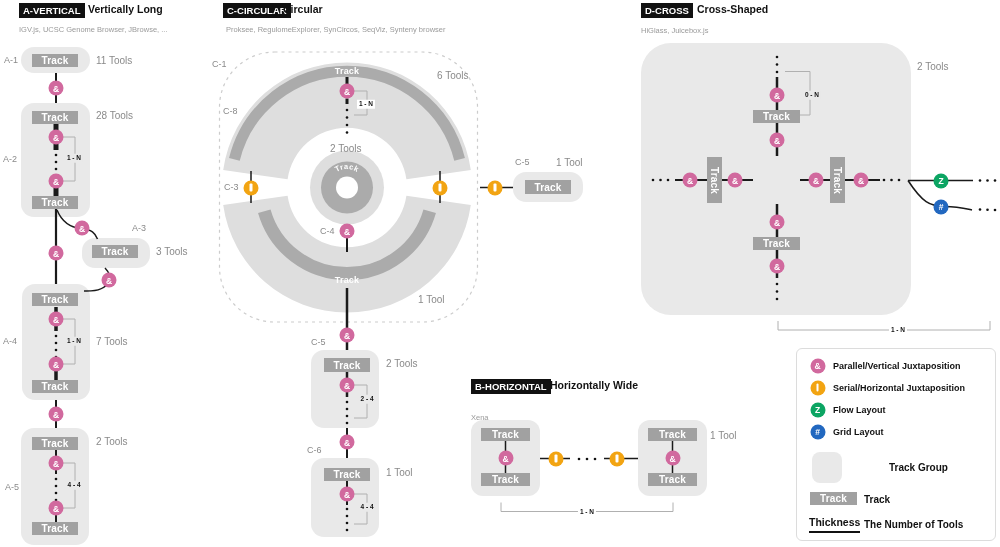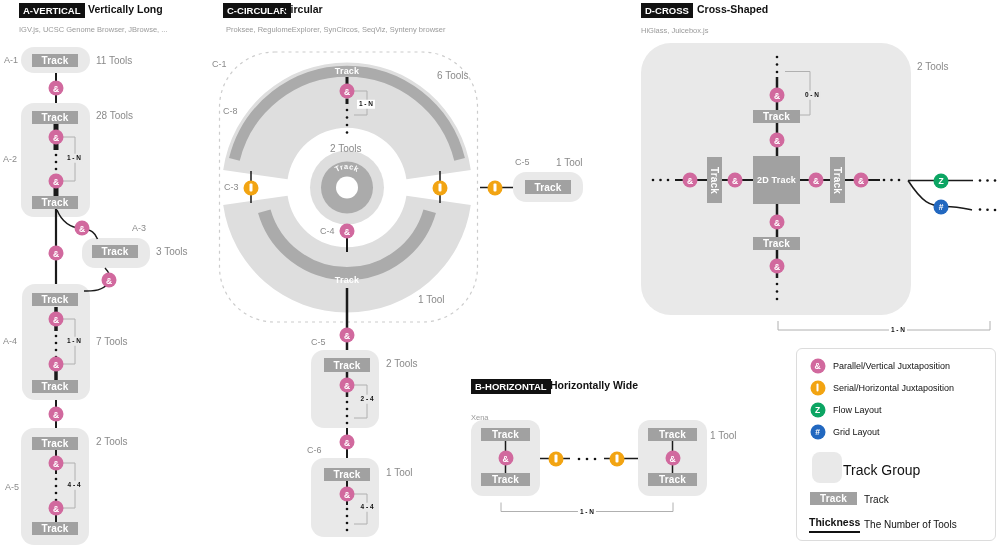--- a/index.html
+++ b/index.html
@@ -19,21 +19,21 @@
   .lbl{position:absolute;color:#8a8a8a;font-size:9px;z-index:3;white-space:nowrap}
   .tools{position:absolute;color:#8a8a8a;font-size:10px;z-index:3;white-space:nowrap}
   .range{position:absolute;color:#111;font-weight:bold;font-size:6.5px;z-index:4;white-space:nowrap;
          transform:translate(-50%,-50%);padding:1px 2px;line-height:1}
   .on-gray{background:var(--track_group,#e9e9e9)} .on-white{background:#fff}
   .arc-lbl{position:absolute;color:#fff;font-weight:bold;font-size:9px;z-index:3;white-space:nowrap;
            transform:translate(-50%,-50%);letter-spacing:.2px}
   .vtxt{transform:rotate(90deg);white-space:nowrap}
   #lines{position:absolute;left:0;top:0;z-index:2}
   #legend{position:absolute;background:#fff;border:1.5px solid #dcdcdc;border-radius:6px;z-index:1}
-  .legtxt{position:absolute;color:#111;font-weight:normal;font-size:9px;z-index:3;white-space:nowrap}
+  .legtxt{position:absolute;color:#111;font-weight:bold;font-size:9px;z-index:3;white-space:nowrap}
   .thick{position:absolute;color:#111;font-weight:bold;font-size:10.5px;z-index:3;border-bottom:2.5px solid #111;padding-bottom:3px}
 </style>
 </head>
 <body>
 
 <div id="stage">
 
   <div class="group" style="left:21px;top:47px;width:69px;height:26px"></div>
   <div class="group" style="left:21px;top:103px;width:69px;height:114px"></div>
   <div class="group" style="left:82px;top:238px;width:68px;height:30px"></div>
@@ -290,21 +290,20 @@
   <div class="node pink" style="left:777px;top:95px">&amp;</div>
   <div class="range on-gray" style="left:812px;top:95px">0 - N</div>
   <div class="bar" style="left:753px;top:110px;width:47px;height:13px">Track</div>
   <div class="node pink" style="left:777px;top:140px">&amp;</div>
 
   <div class="node pink" style="left:690px;top:180px">&amp;</div>
   <div class="bar" style="left:707px;top:157px;width:15px;height:46px">
       <span class="vtxt">Track</span>
     </div>
   <div class="node pink" style="left:735px;top:180px">&amp;</div>
-  <div class="bar" style="left:753px;top:156px;width:47px;height:48px;font-size:9px">2D Track</div>
   <div class="node pink" style="left:816px;top:180px">&amp;</div>
   <div class="bar" style="left:830px;top:157px;width:15px;height:46px">
       <span class="vtxt">Track</span>
     </div>
   <div class="node pink" style="left:861px;top:180px">&amp;</div>
 
   <div class="node pink" style="left:777px;top:222px">&amp;</div>
   <div class="bar" style="left:753px;top:237px;width:47px;height:13px">Track</div>
   <div class="node pink" style="left:777px;top:266px">&amp;</div>
 
@@ -316,19 +315,19 @@
   <div class="legtxt" style="left:833px;top:360.5px">Parallel/Vertical Juxtaposition</div>
   <div class="node orange" style="left:817.5px;top:387.5px">
       <span class="sbar"></span>
     </div>
   <div class="legtxt" style="left:833px;top:382.5px">Serial/Horizontal Juxtaposition</div>
   <div class="node green" style="left:817.5px;top:409.5px">Z</div>
   <div class="legtxt" style="left:833px;top:404.5px">Flow Layout</div>
   <div class="node blue" style="left:817.5px;top:431.5px">#</div>
   <div class="legtxt" style="left:833px;top:426.5px">Grid Layout</div>
   <div class="group" style="left:812px;top:452px;width:30px;height:31px;border-radius:8px"></div>
-  <div class="legtxt" style="left:843px;top:462px;font-size:14px">Track Group</div>
+  <div class="legtxt" style="left:889px;top:462px;font-size:10px">Track Group</div>
   <div class="bar" style="left:810px;top:492px;width:47px;height:13px">Track</div>
   <div class="legtxt" style="left:864px;top:494px;font-size:10px">Track</div>
   <div class="thick" style="left:809px;top:516px">Thickness</div>
   <div class="legtxt" style="left:864px;top:519px;font-size:10px">The Number of Tools</div>
 
 </div>
 
 </body></html>

